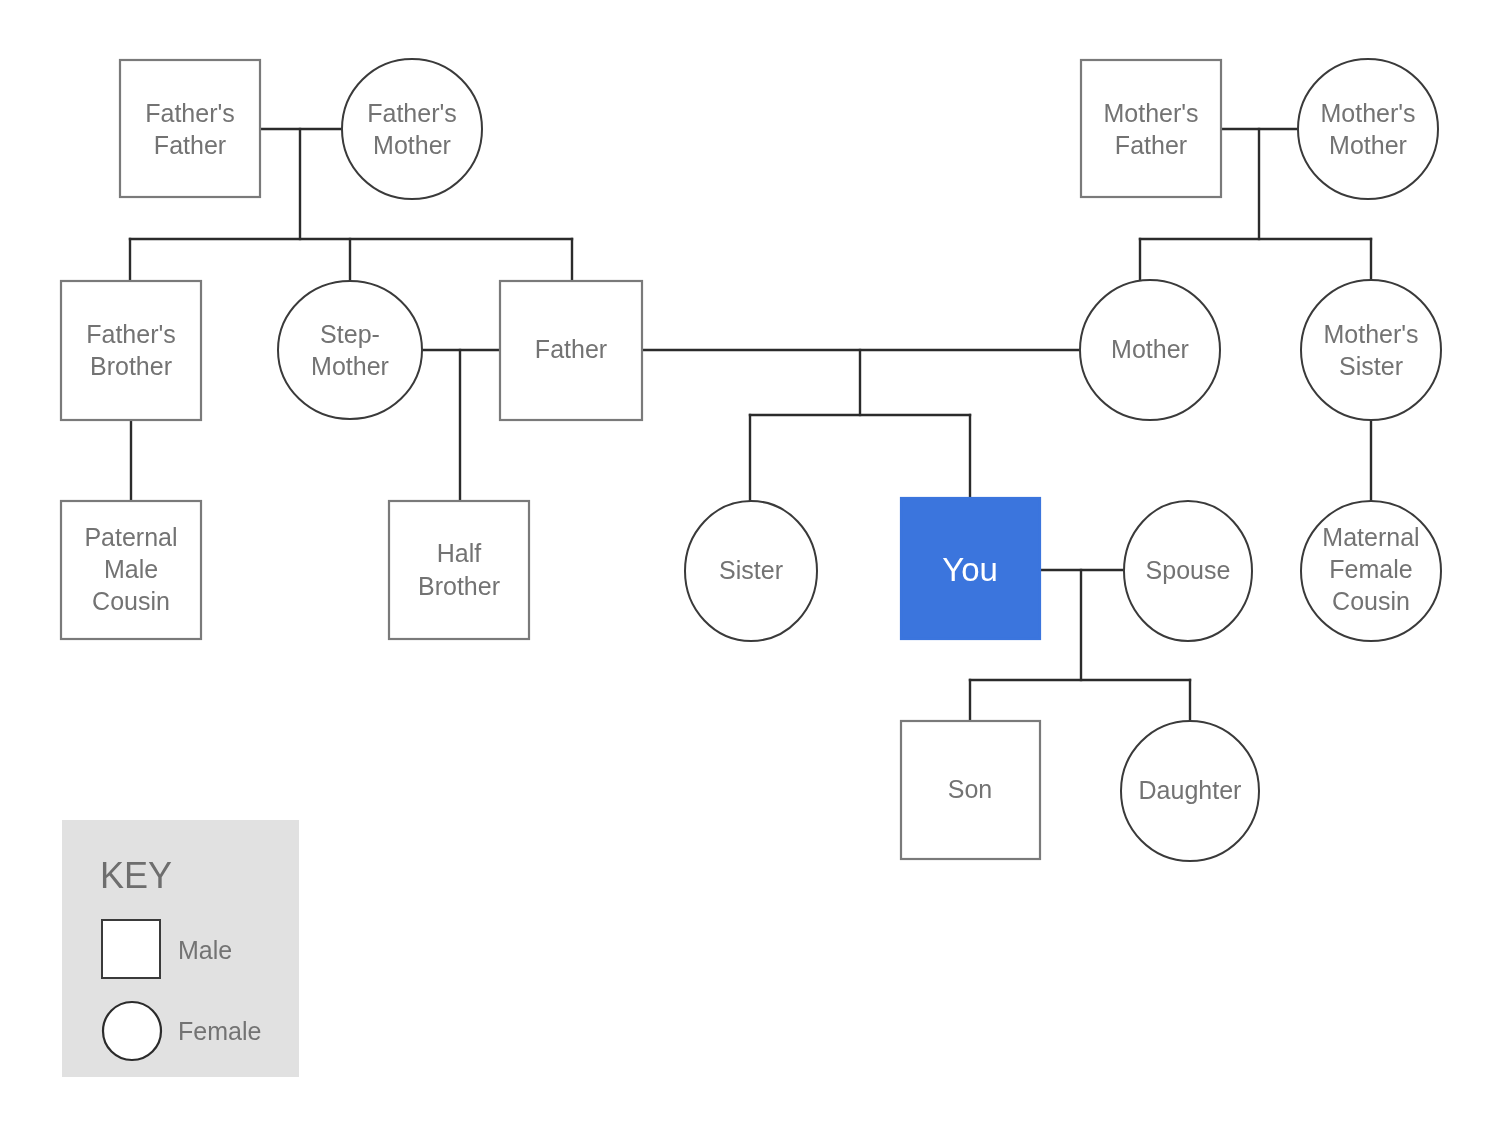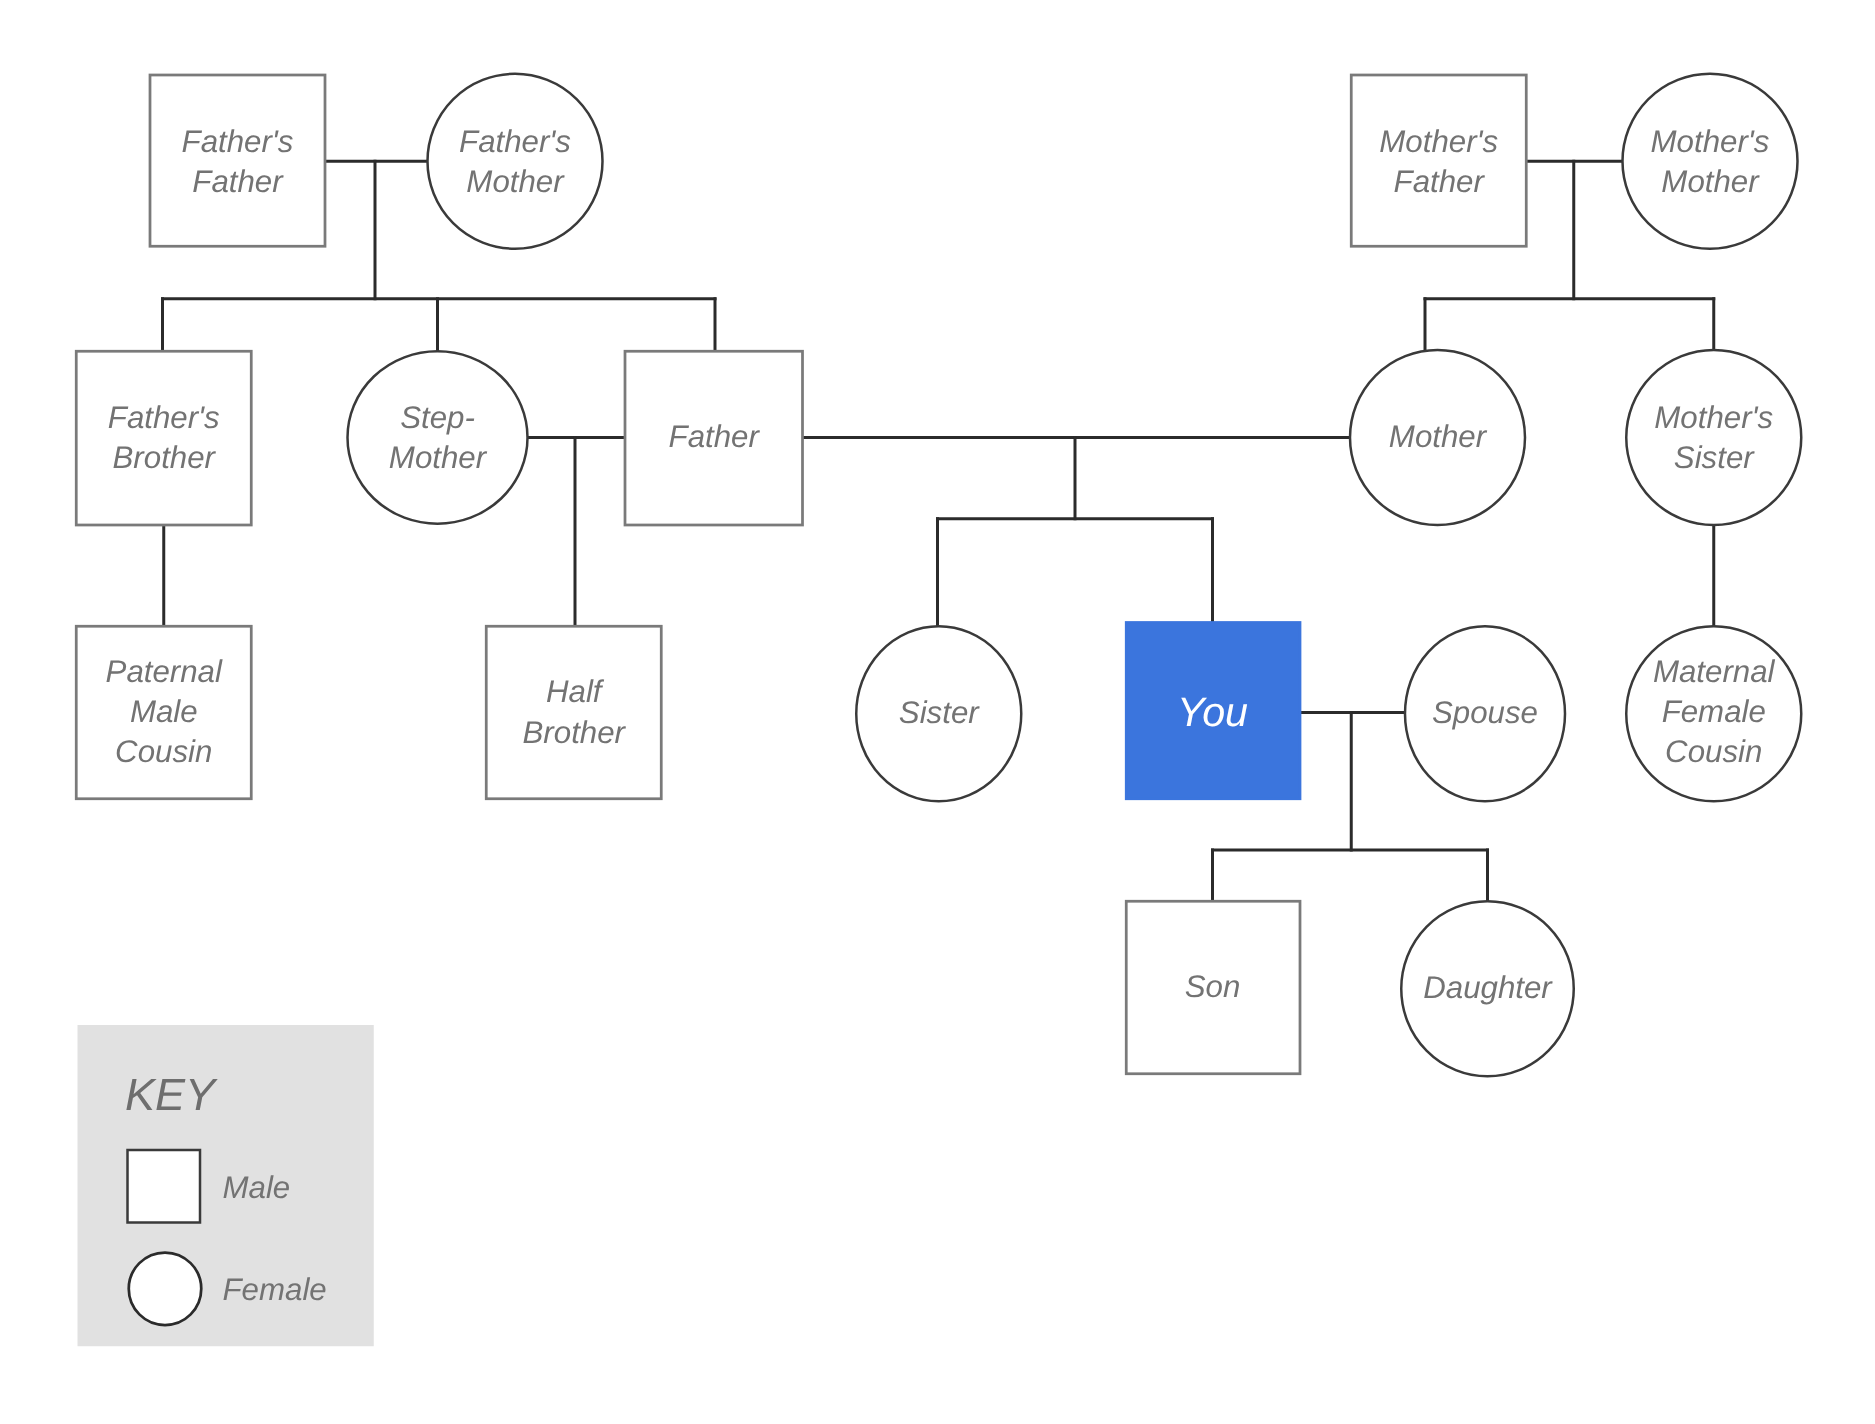--- a/index.html
+++ b/index.html
@@ -10,21 +10,20 @@
   }
   body {
     font-family: "Liberation Sans", sans-serif;
   }
   #canvas {
     position: relative;
     width: 1500px;
     height: 1139px;
     background: #ffffff;
     overflow: hidden;
-    font-style: italic;
   }
   #genogram-svg {
     position: absolute;
     left: 0;
     top: 0;
     width: 1500px;
     height: 1139px;
   }
   .node-label {
     font-family: "Liberation Sans", sans-serif;

